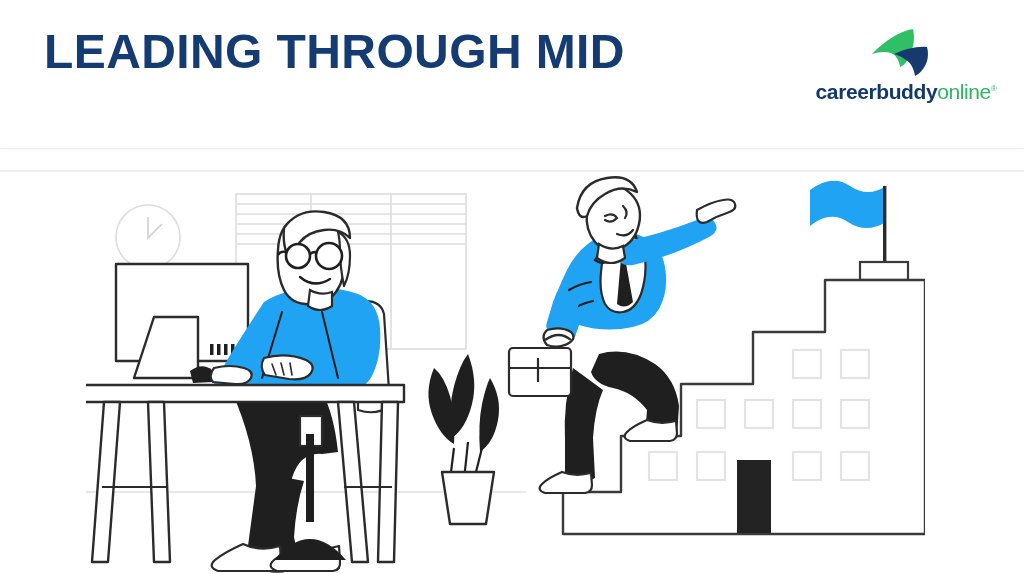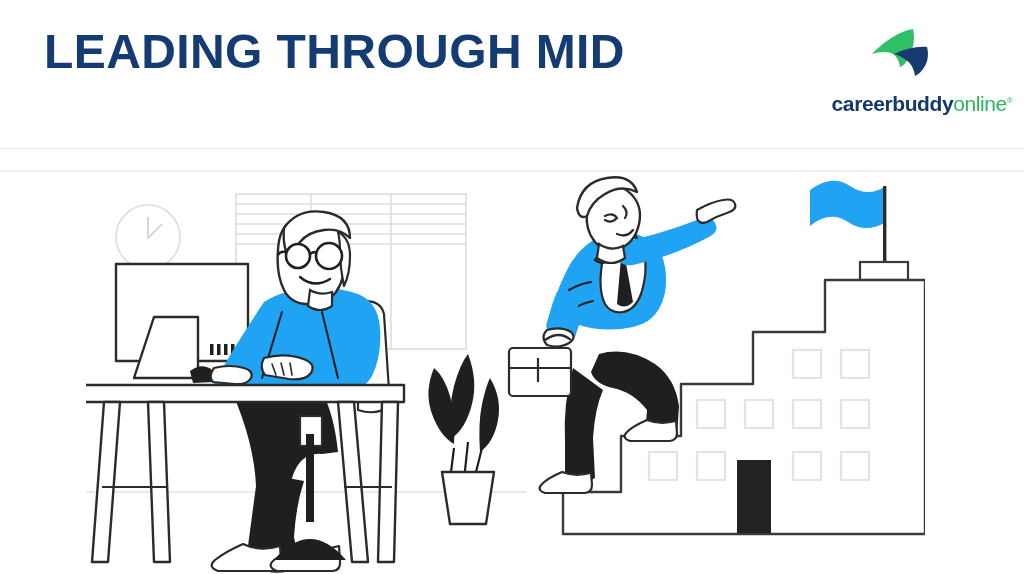--- a/index.html
+++ b/index.html
@@ -63,30 +63,29 @@
   }
   .logo-mark {
     position: absolute;
     left: 55px;
     top: 0;
     width: 80px;
     height: 52px;
   }
   .logo-word {
     position: absolute;
-    left: 16px;
+    left: 0;
     top: 52px;
     width: 192px;
     text-align: center;
     font-family: "Liberation Sans", sans-serif;
     font-size: 21px;
     line-height: 26px;
     letter-spacing: -0.4px;
     white-space: nowrap;
-    margin-top: 12px;
   }
   .lw-navy { color: #12386c; font-weight: bold; }
   .lw-green { color: #2db563; font-weight: normal; }
   .lw-reg { color: #2db563; font-size: 8px; vertical-align: super; }
 
   
   .divider {
     position: absolute;
     left: 0;
     top: 170px;

